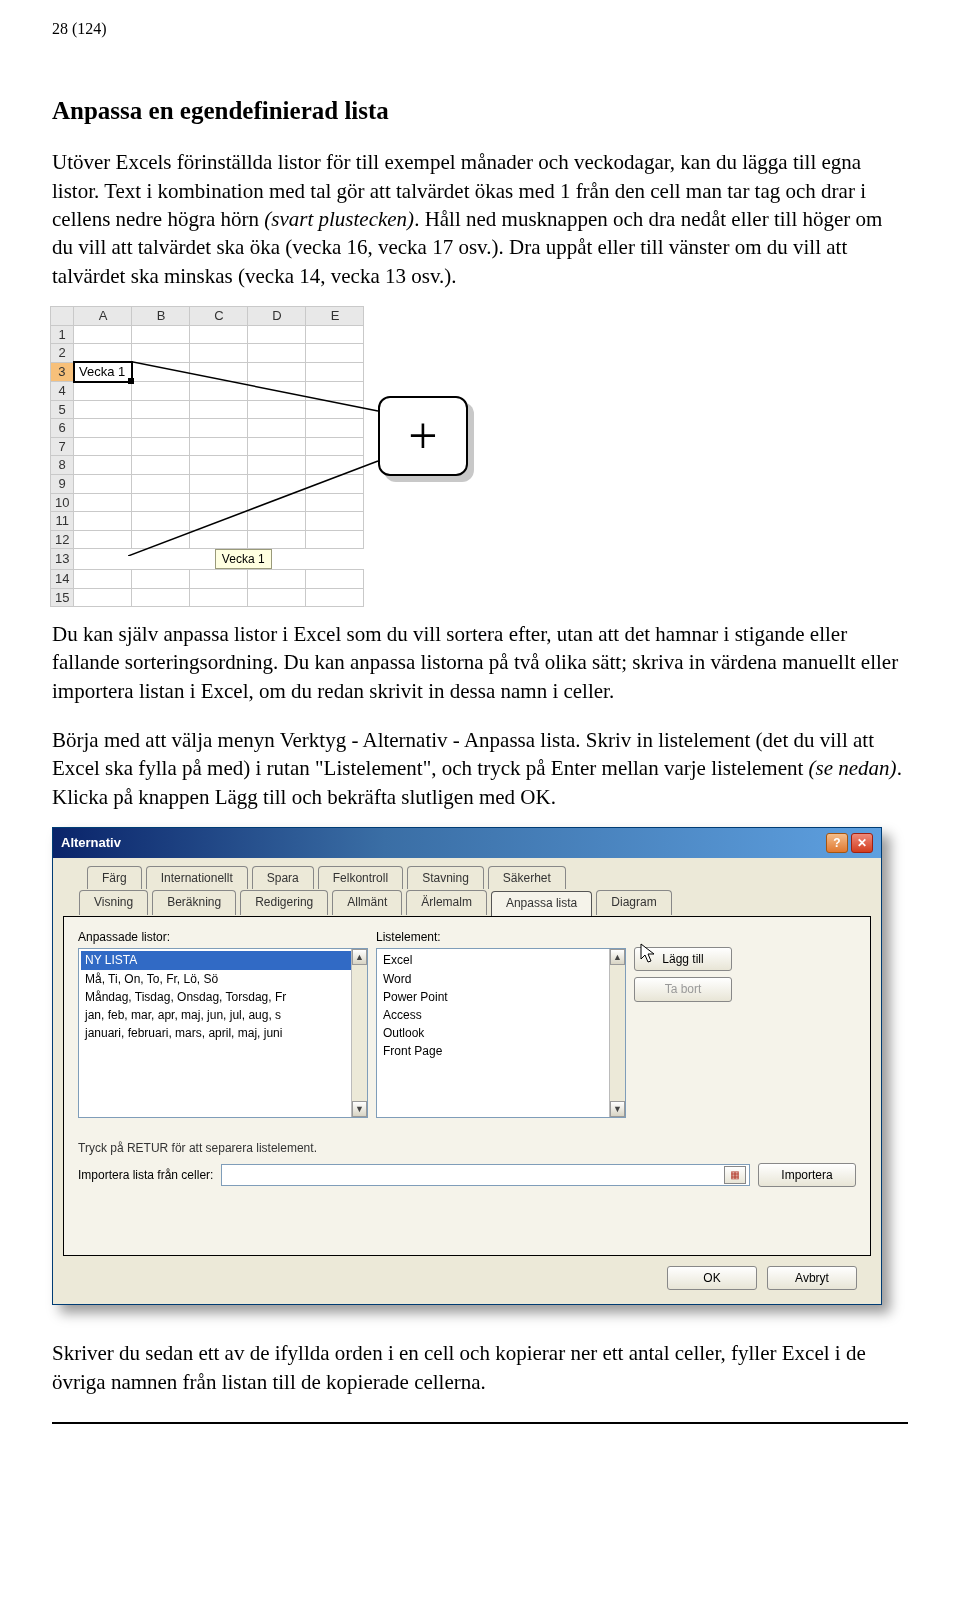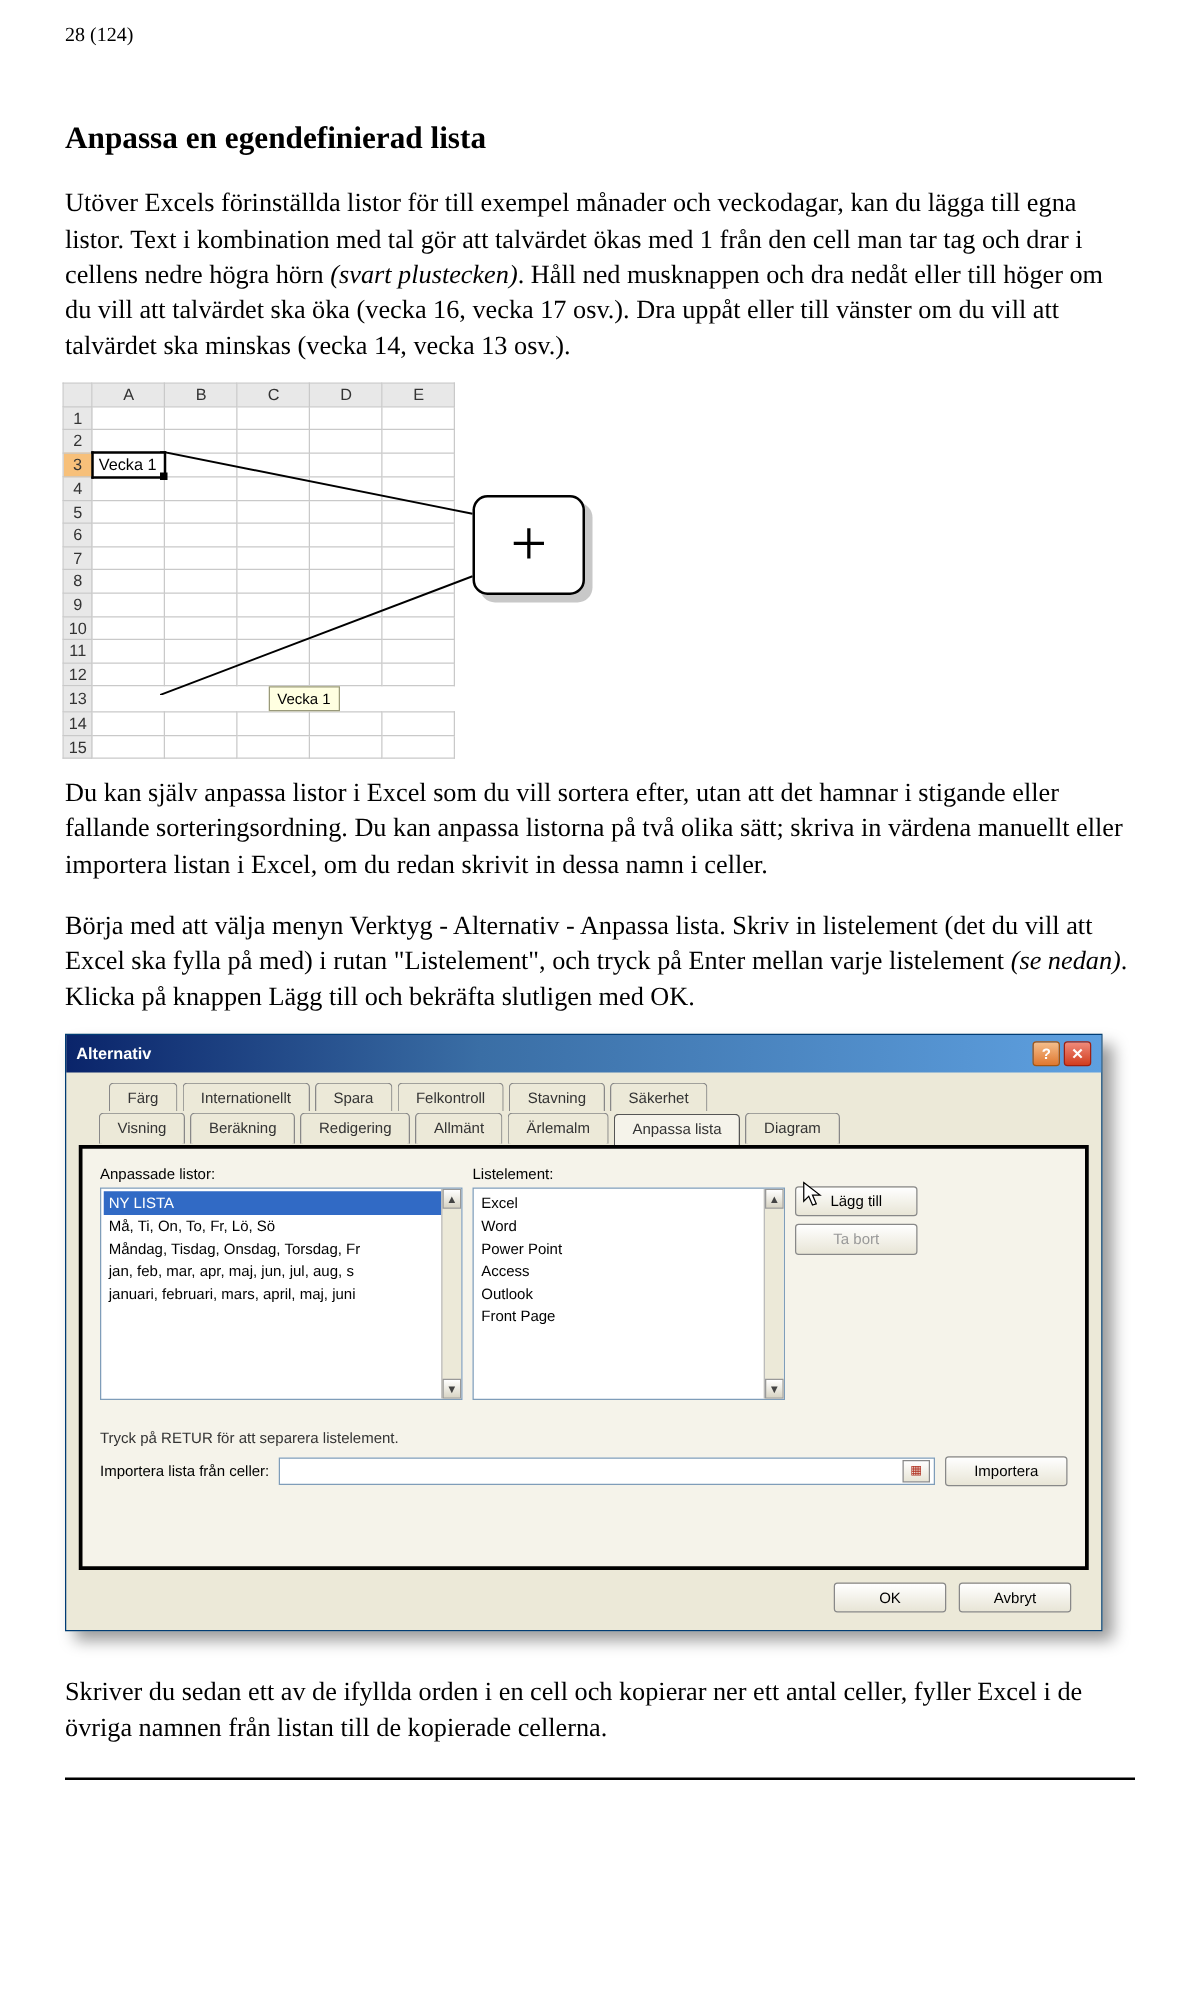--- a/index.html
+++ b/index.html
@@ -120,21 +120,21 @@
     font-size: 12px;
     color: #333;
   }
   .tab.active {
     background: #f5f3ea;
     border-color: #555;
     font-weight: normal;
     position: relative; top: 1px; padding-bottom: 5px;
   }
   .tab-panel {
-    border: 3px solid #000000;
+    border: 1px solid #000000;
     background: #f5f3ea;
     padding: 12px 14px 14px 14px;
     min-height: 340px;
     position: relative;
   }
   .cols { display: flex; gap: 8px; }
   .col-lab { font-size: 12px; margin-bottom: 3px; display: block; }
   .listbox {
     background: #fff;
     border: 1px solid #7f9db9;

